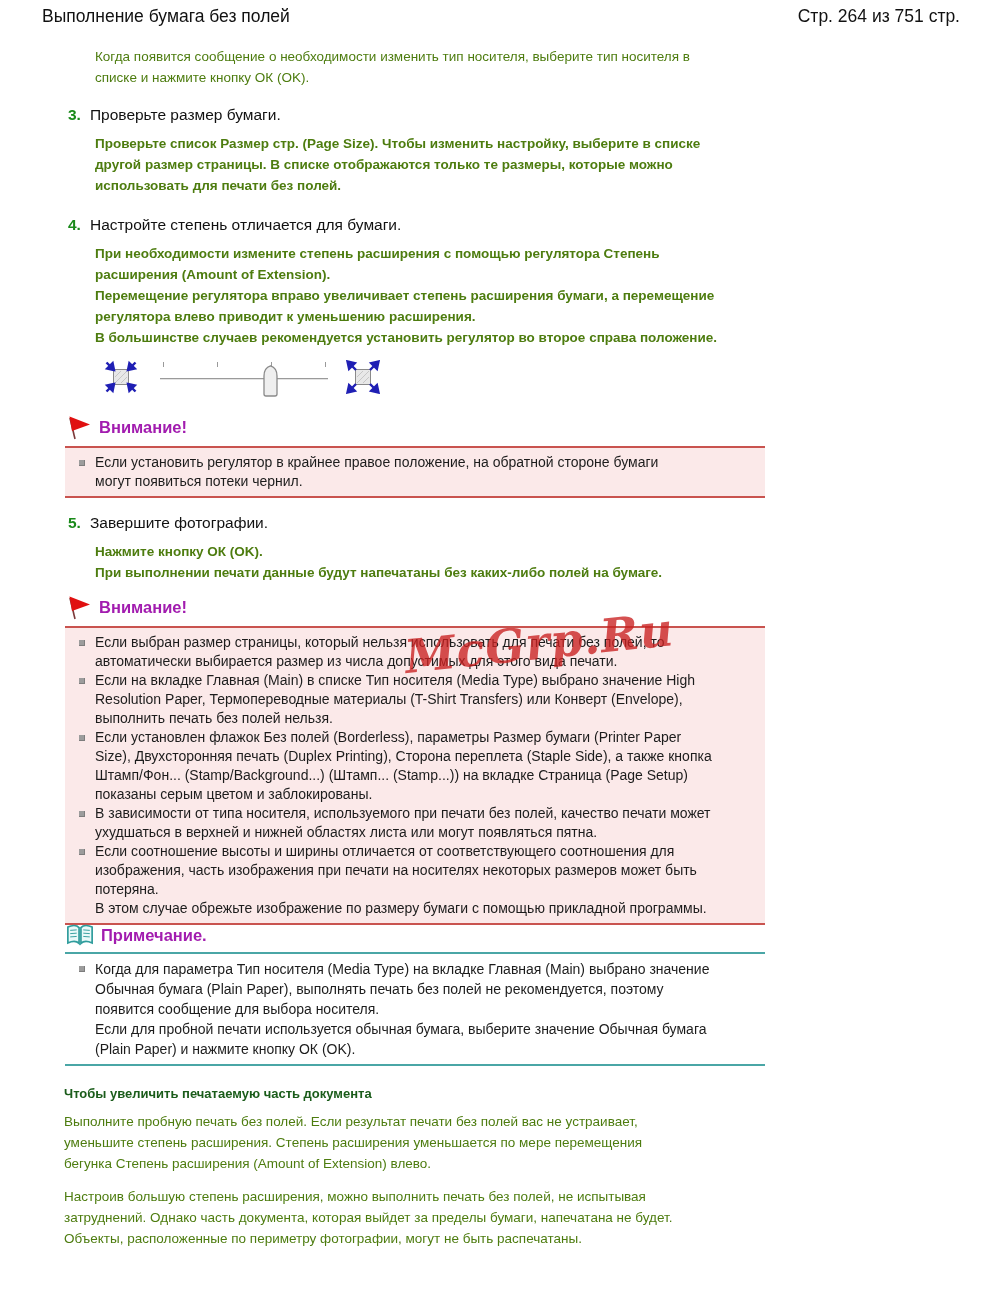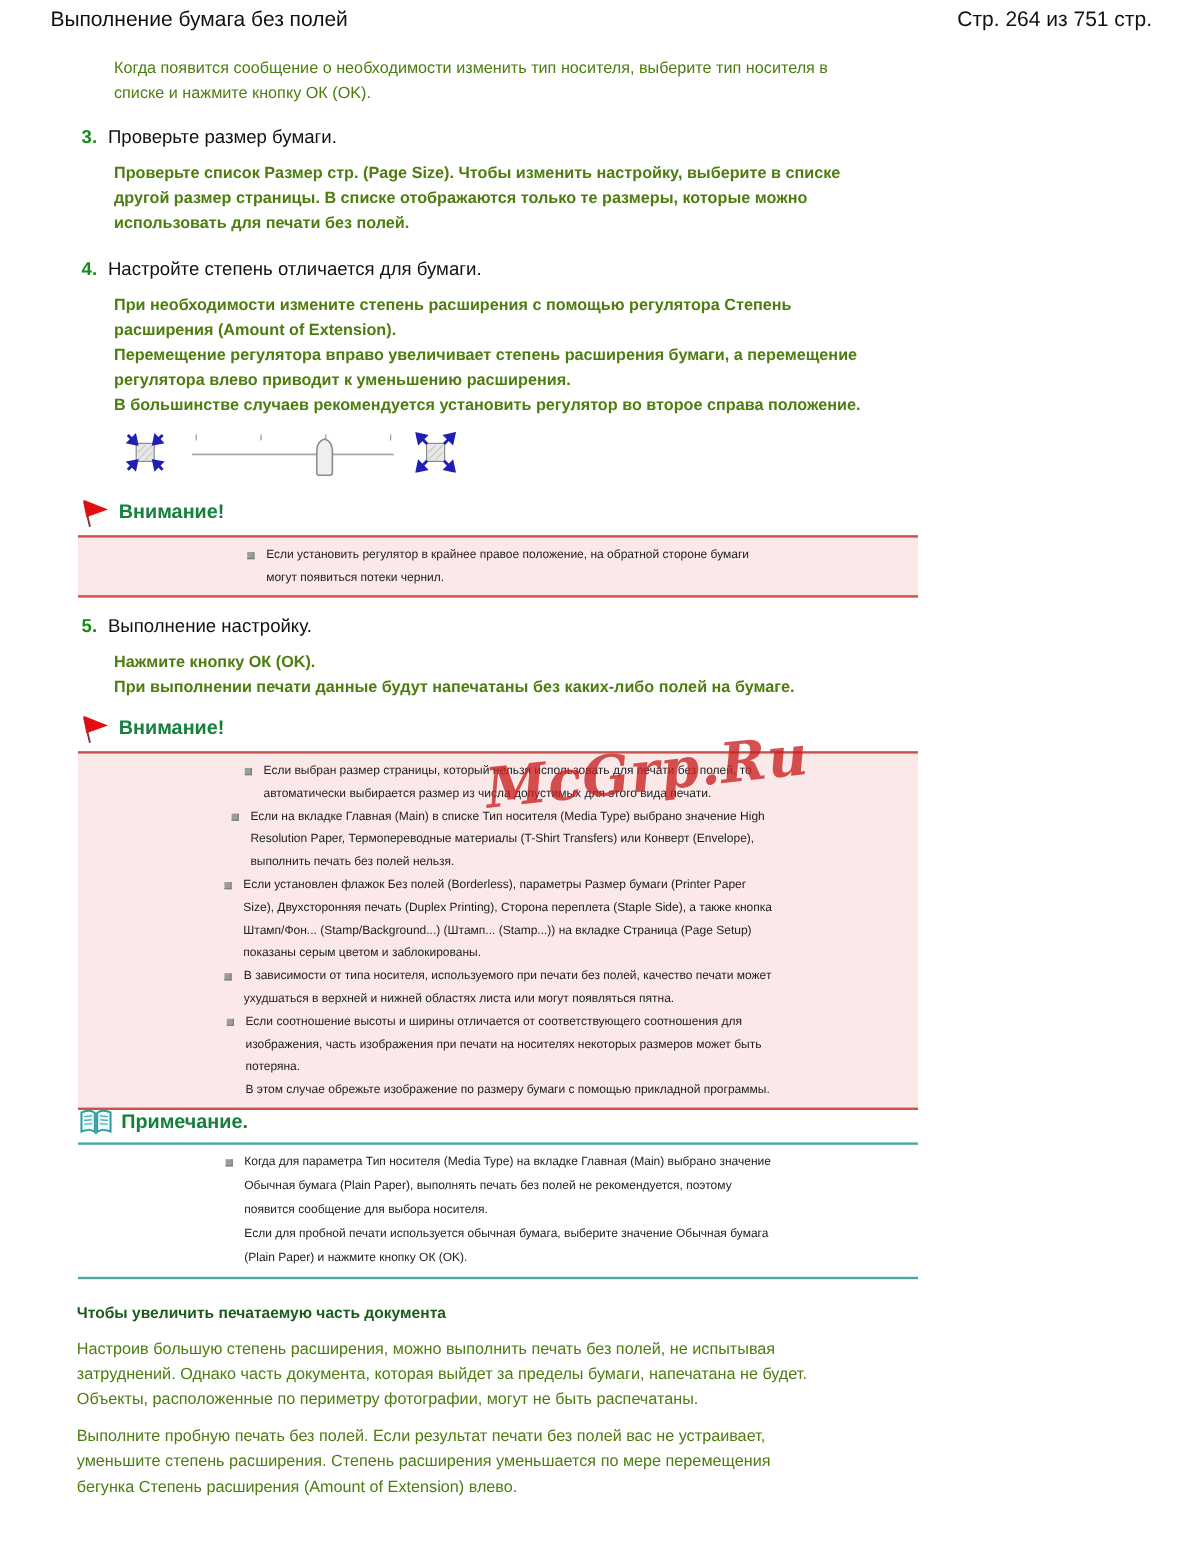--- a/index.html
+++ b/index.html
@@ -25,25 +25,25 @@
   .step-body { margin:9px 0 0 95px; width:700px;font-weight:bold; }
 
   
   .slider-row { top:356px; height:46px; }
   .slider-row .icon { position:absolute; }
   .tick { position:absolute; top:6px; width:1px; height:5px; background:#9a9a9a; }
   .track { position:absolute; left:160px; top:22px; width:168px; height:2px; background:#9a9a9a; border-bottom:1px solid #e3e3e3; }
   .thumb { position:absolute; left:261px; top:8px; }
 
   
-  .alert-head { display:flex; align-items:center; gap:7px; padding-left:66px; font-size:16.5px; font-weight:bold; color:#15803d; }
+  .alert-head { display:flex; align-items:center; gap:7px; padding-left:66px; font-size:16.5px; font-weight:bold; color:#a21caf; }
   .callout-box { margin:5px 0 0 65px; width:700px; padding:5px 0; }
   .warn-box { background:#fbe9e9; border-top:2px solid #c9534f; border-bottom:2px solid #c9534f; }
   .note-box { background:#ffffff; border-top:2px solid #4aa6a6; border-bottom:2px solid #4aa6a6; }
-  .alert-item { display:flex; padding:0 14px; font-size:10px;justify-content:center; }
+  .alert-item { display:flex; padding:0 14px; font-size:14px; }
   .warn-box .alert-item { line-height:19px; }
   .note-box .alert-item { line-height:20px; }
   .sq { flex:0 0 auto; width:6px; height:6px; background:#9c9c9c; border-right:1px solid #7d7d7d; border-bottom:1px solid #7d7d7d; margin:7px 10px 0 0; }
   .item-text { white-space:pre-line; }
 
   
   .watermark {
     position:absolute; left:404px; top:616px; font-family:"DejaVu Serif", serif;
     font-style:italic; font-weight:bold; font-size:46px; color:rgba(201,32,32,0.78);
     transform:rotate(-6deg); letter-spacing:1px; pointer-events:none; z-index:5;
@@ -145,21 +145,21 @@
       <div class="alert-item">
         <span class="sq"></span>
         <span class="item-text">Если установить регулятор в крайнее правое положение, на обратной стороне бумаги
 могут появиться потеки чернил.</span>
       </div>
     </div>
   </div>
 
   <div class="section" style="top:514px">
     <div class="step-head">
-      <span class="step-num">5.</span><span>Выполнение настройку.</span>
+      <span class="step-num">5.</span><span>Завершите фотографии.</span>
     </div>
     <div class="step-body body-text">Нажмите кнопку ОК (OK).
 При выполнении печати данные будут напечатаны без каких-либо полей на бумаге.</div>
   </div>
 
   <div class="section" style="top:594px">
     <div class="alert-head">
       <svg width="26" height="27" viewBox="0 0 26 27">
         <line x1="4" y1="4" x2="9" y2="25" stroke="#7c3b3b" stroke-width="1.6"></line>
         <polygon points="3.5,2.5 24,10.5 6,17" fill="#e01010"></polygon>
@@ -225,21 +225,21 @@
 Обычная бумага (Plain Paper), выполнять печать без полей не рекомендуется, поэтому
 появится сообщение для выбора носителя.
 Если для пробной печати используется обычная бумага, выберите значение Обычная бумага
 (Plain Paper) и нажмите кнопку ОК (OK).</span>
       </div>
     </div>
   </div>
 
   <div class="section" style="top:1086px">
     <div class="green-heading">Чтобы увеличить печатаемую часть документа</div>
+    <div class="bottom-para body-text">Выполните пробную печать без полей. Если результат печати без полей вас не устраивает,
+уменьшите степень расширения. Степень расширения уменьшается по мере перемещения
+бегунка Степень расширения (Amount of Extension) влево.</div>
     <div class="bottom-para first body-text">Настроив большую степень расширения, можно выполнить печать без полей, не испытывая
 затруднений. Однако часть документа, которая выйдет за пределы бумаги, напечатана не будет.
 Объекты, расположенные по периметру фотографии, могут не быть распечатаны.</div>
-    <div class="bottom-para body-text">Выполните пробную печать без полей. Если результат печати без полей вас не устраивает,
-уменьшите степень расширения. Степень расширения уменьшается по мере перемещения
-бегунка Степень расширения (Amount of Extension) влево.</div>
   </div>
 
 </div>
 
 </body></html>

